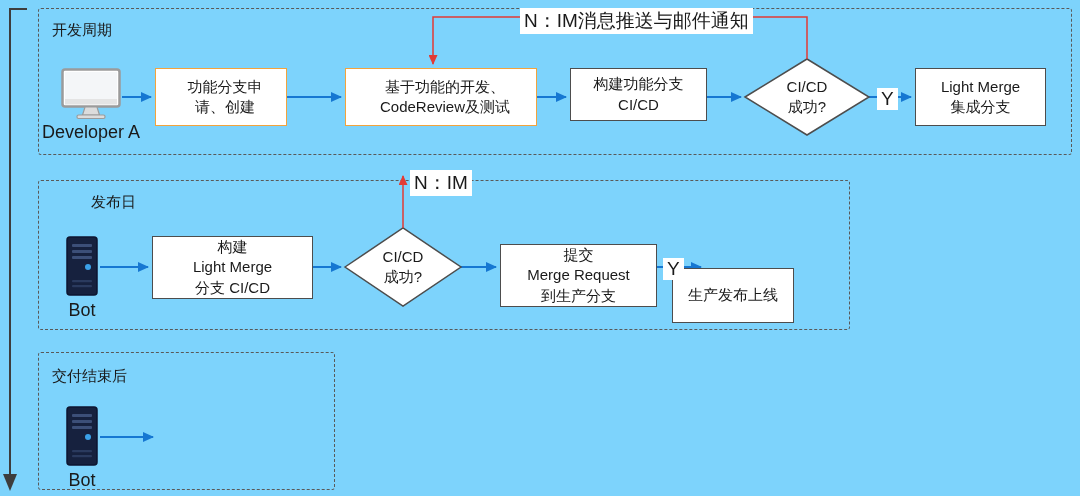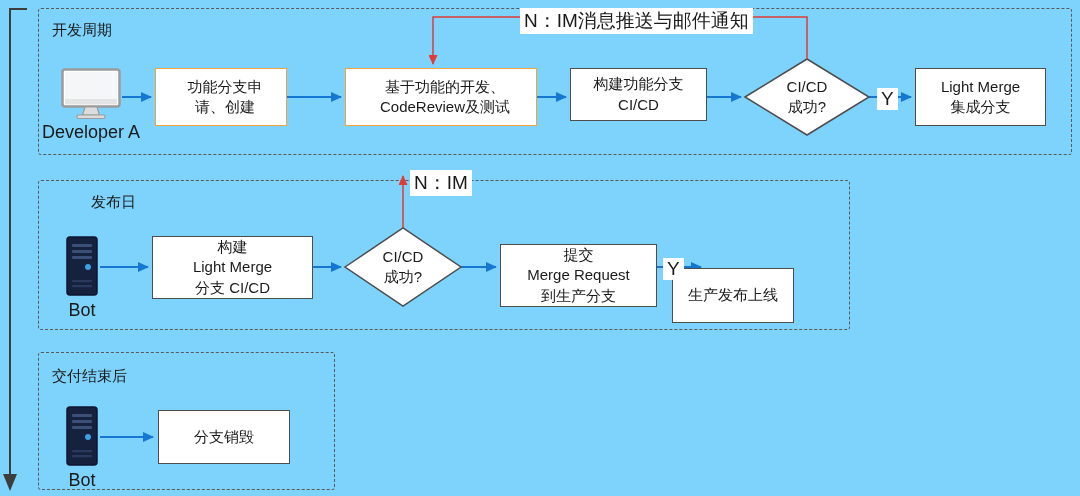--- a/index.html
+++ b/index.html
@@ -130,15 +130,14 @@
       <rect x="6" y="8" width="20" height="3" rx="1" fill="#3c4f78"></rect>
       <rect x="6" y="14" width="20" height="3" rx="1" fill="#3c4f78"></rect>
       <rect x="6" y="20" width="20" height="3" rx="1" fill="#3c4f78"></rect>
       <circle cx="22" cy="31" r="3" fill="#3aa0e8"></circle>
       <rect x="6" y="44" width="20" height="2.2" rx="1" fill="#2a3a5e"></rect>
       <rect x="6" y="49" width="20" height="2.2" rx="1" fill="#2a3a5e"></rect>
     </svg>
   </div>
   <div class="actor-label" style="left:50px; top:470px; width:64px;">Bot</div>
 
-  <div class="flow-box" style="left:158px; top:410px; width:132px; height:54px;">分支销毁</div>
 
 </div>
 
 </body></html>

